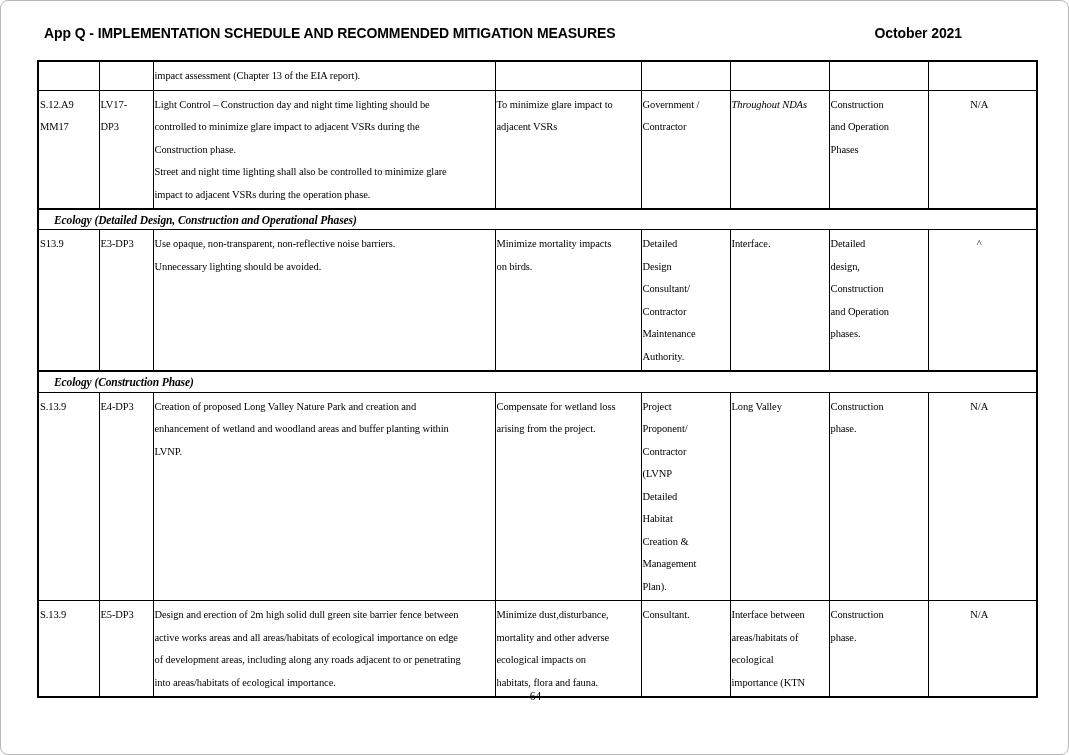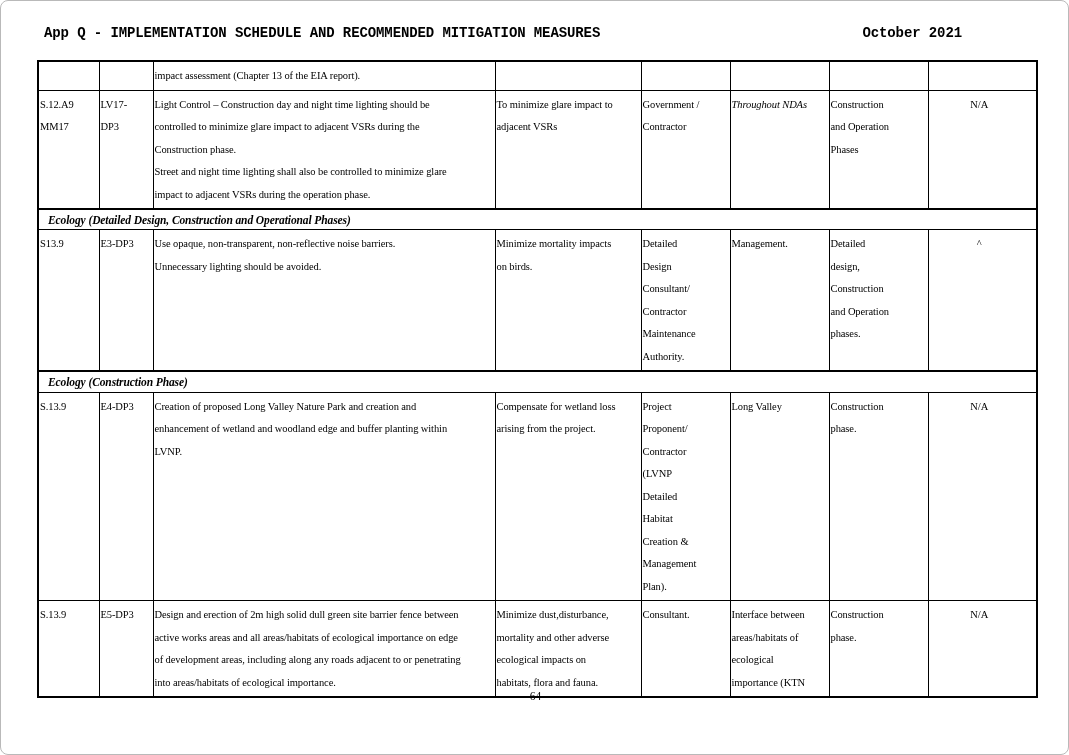--- a/index.html
+++ b/index.html
@@ -16,21 +16,21 @@
     box-sizing: border-box;
   }
   .header {
     position: absolute;
     top: 24px;
     left: 43px;
     right: 106px;
     display: flex;
     justify-content: space-between;
     align-items: baseline;
-    font-family: Liberation Mono, monospace;
+    font-family: Liberation Sans, sans-serif;
     font-weight: bold;
     font-size: 14px;
     letter-spacing: -0.1px;
     white-space: nowrap;
   }
   table.mtable {
     position: absolute;
     top: 59px;
     left: 36px;
     width: 999px;
@@ -48,21 +48,21 @@
     white-space: pre-line;
     overflow: hidden;
   }
   table.mtable tr.section td {
     border-top: 2px solid #000;
     border-bottom: 1px solid #000;
     font-weight: bold;
     font-style: italic;
     font-size: 11.5px;
     line-height: 14px;
-    padding: 3px 5px 2px 9px;
+    padding: 3px 5px 2px 15px;
     white-space: normal;
   }
   td.center { text-align: center; margin-top: 37px; }
   td.italic { font-style: italic; }
   tr.rh1 { height: 22px; }
   tr.rh2 { height: 92px; }
   tr.rs1 { height: 20px; }
   tr.rh4 { height: 139px; }
   tr.rs2 { height: 21px; }
   tr.rh6 { height: 208px; }
@@ -141,38 +141,38 @@
         <td>Use opaque, non-transparent, non-reflective noise barriers.
 Unnecessary lighting should be avoided.</td>
         <td>Minimize mortality impacts
 on birds.</td>
         <td>Detailed
 Design
 Consultant/
 Contractor
 Maintenance
 Authority.</td>
-        <td>Management.</td>
+        <td>Interface.</td>
         <td>Detailed
 design,
 Construction
 and Operation
 phases.</td>
         <td class="center">^</td>
       </tr>
 
       <tr class="section rs2">
         <td colspan="8">Ecology (Construction Phase)</td>
       </tr>
 
       <tr class="rh6">
         <td>S.13.9</td>
         <td>E4-DP3</td>
         <td>Creation of proposed Long Valley Nature Park and creation and
-enhancement of wetland and woodland edge and buffer planting within
+enhancement of wetland and woodland areas and buffer planting within
 LVNP.</td>
         <td>Compensate for wetland loss
 arising from the project.</td>
         <td>Project
 Proponent/
 Contractor
 (LVNP
 Detailed
 Habitat
 Creation &amp;

